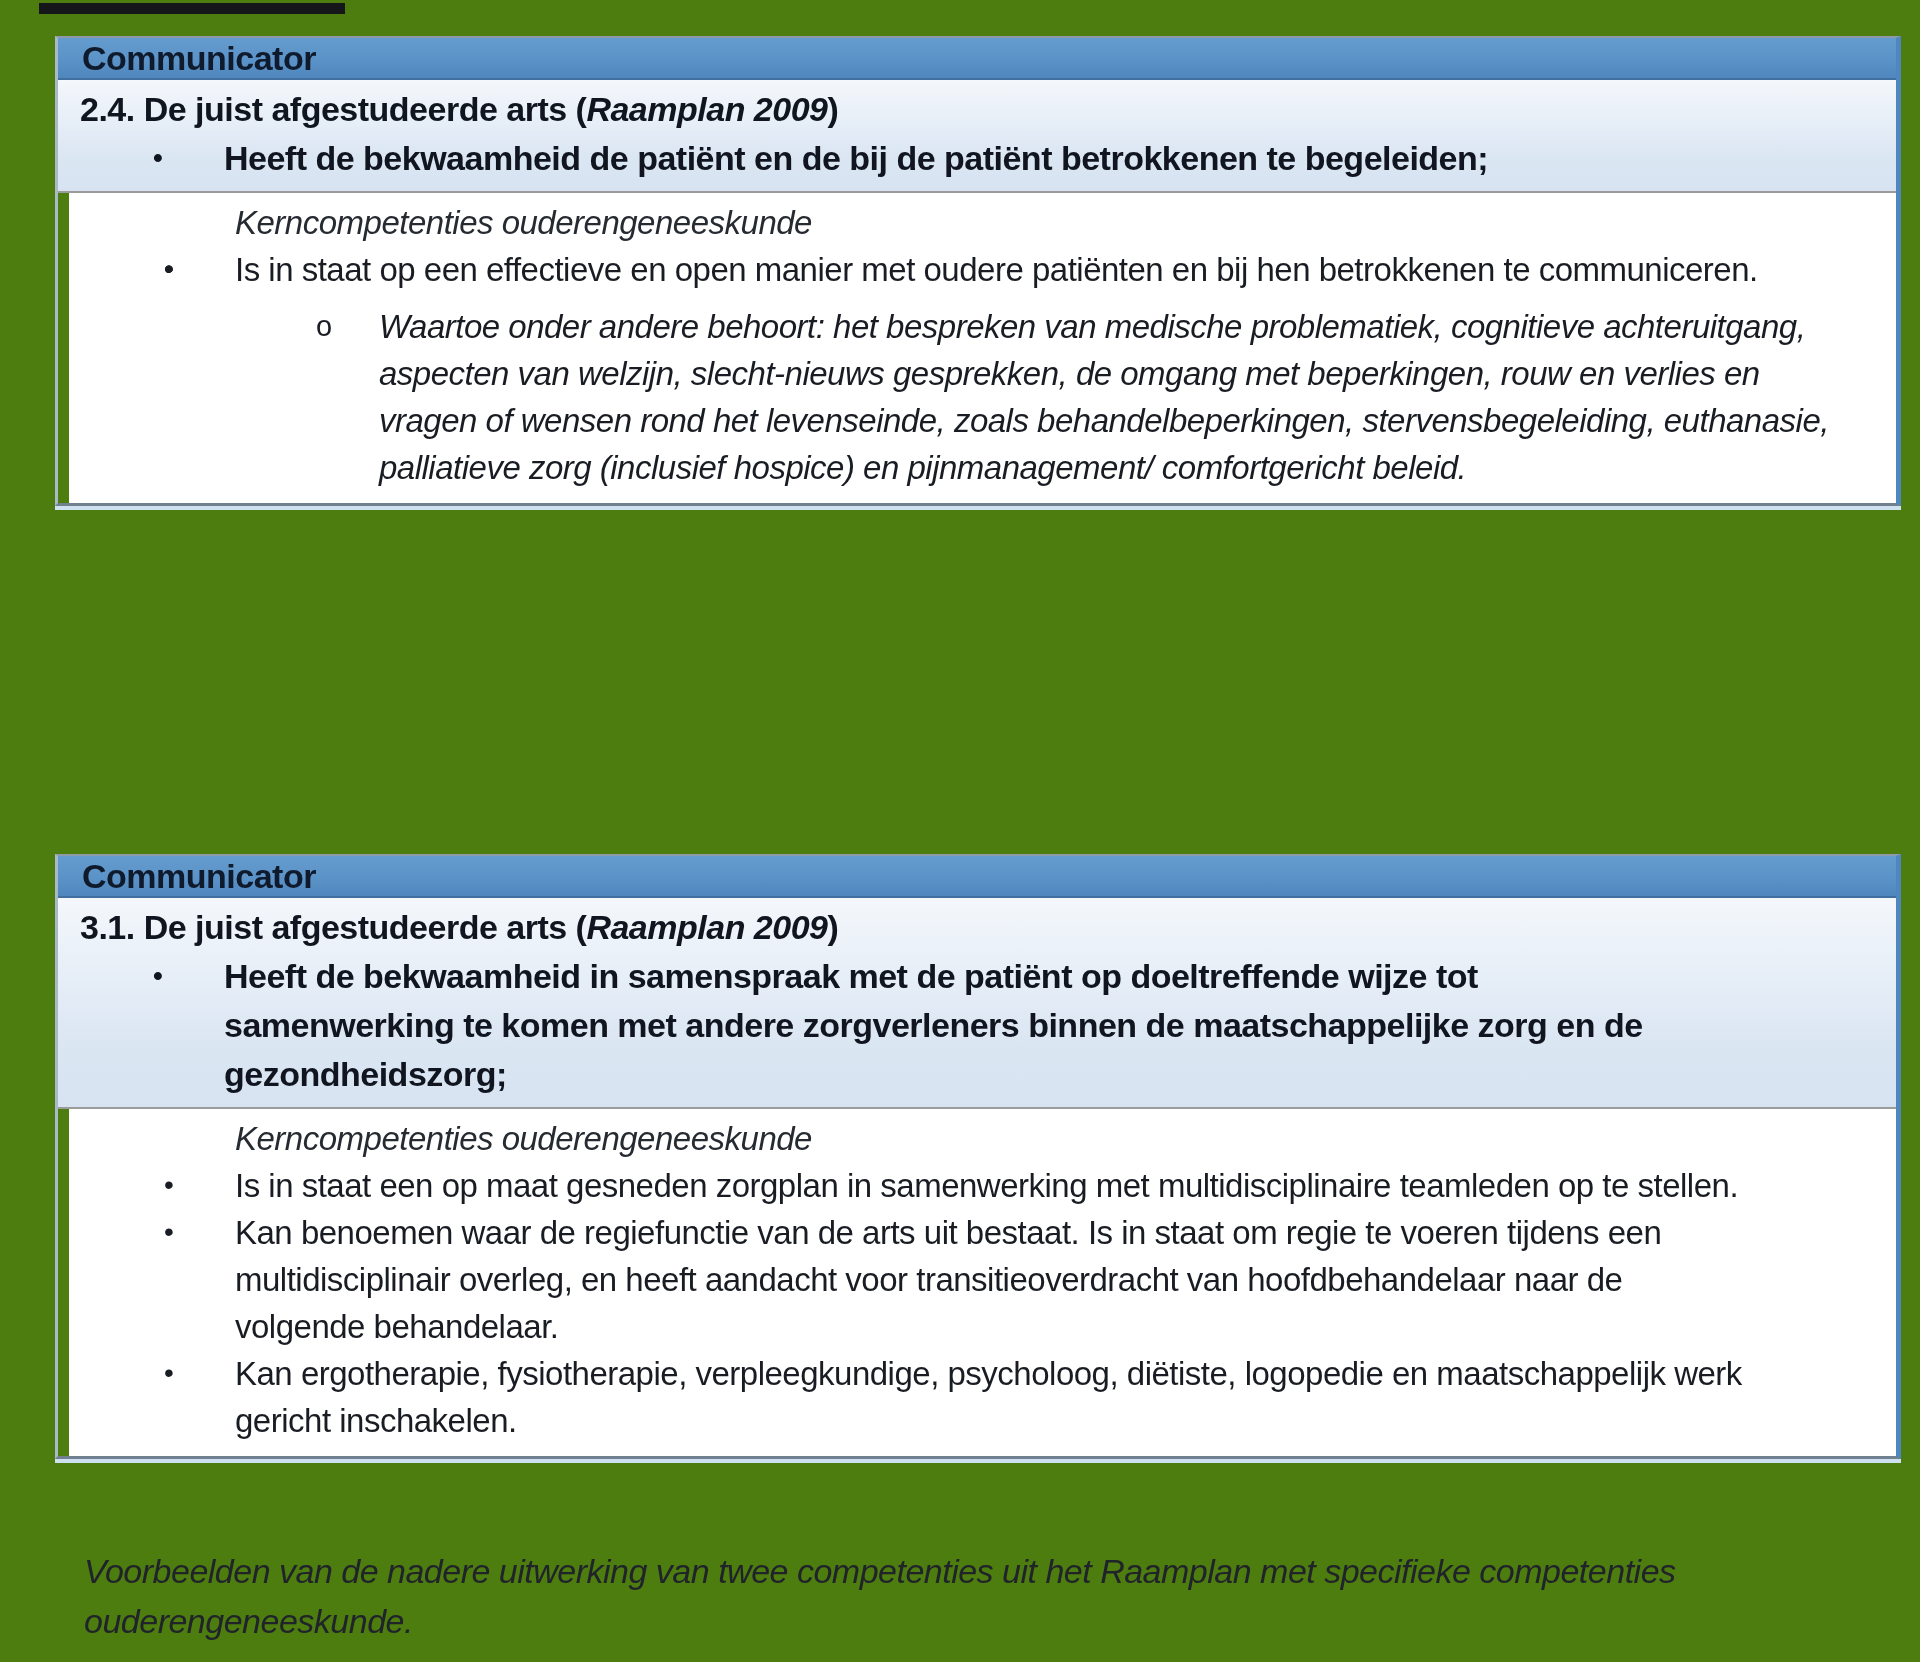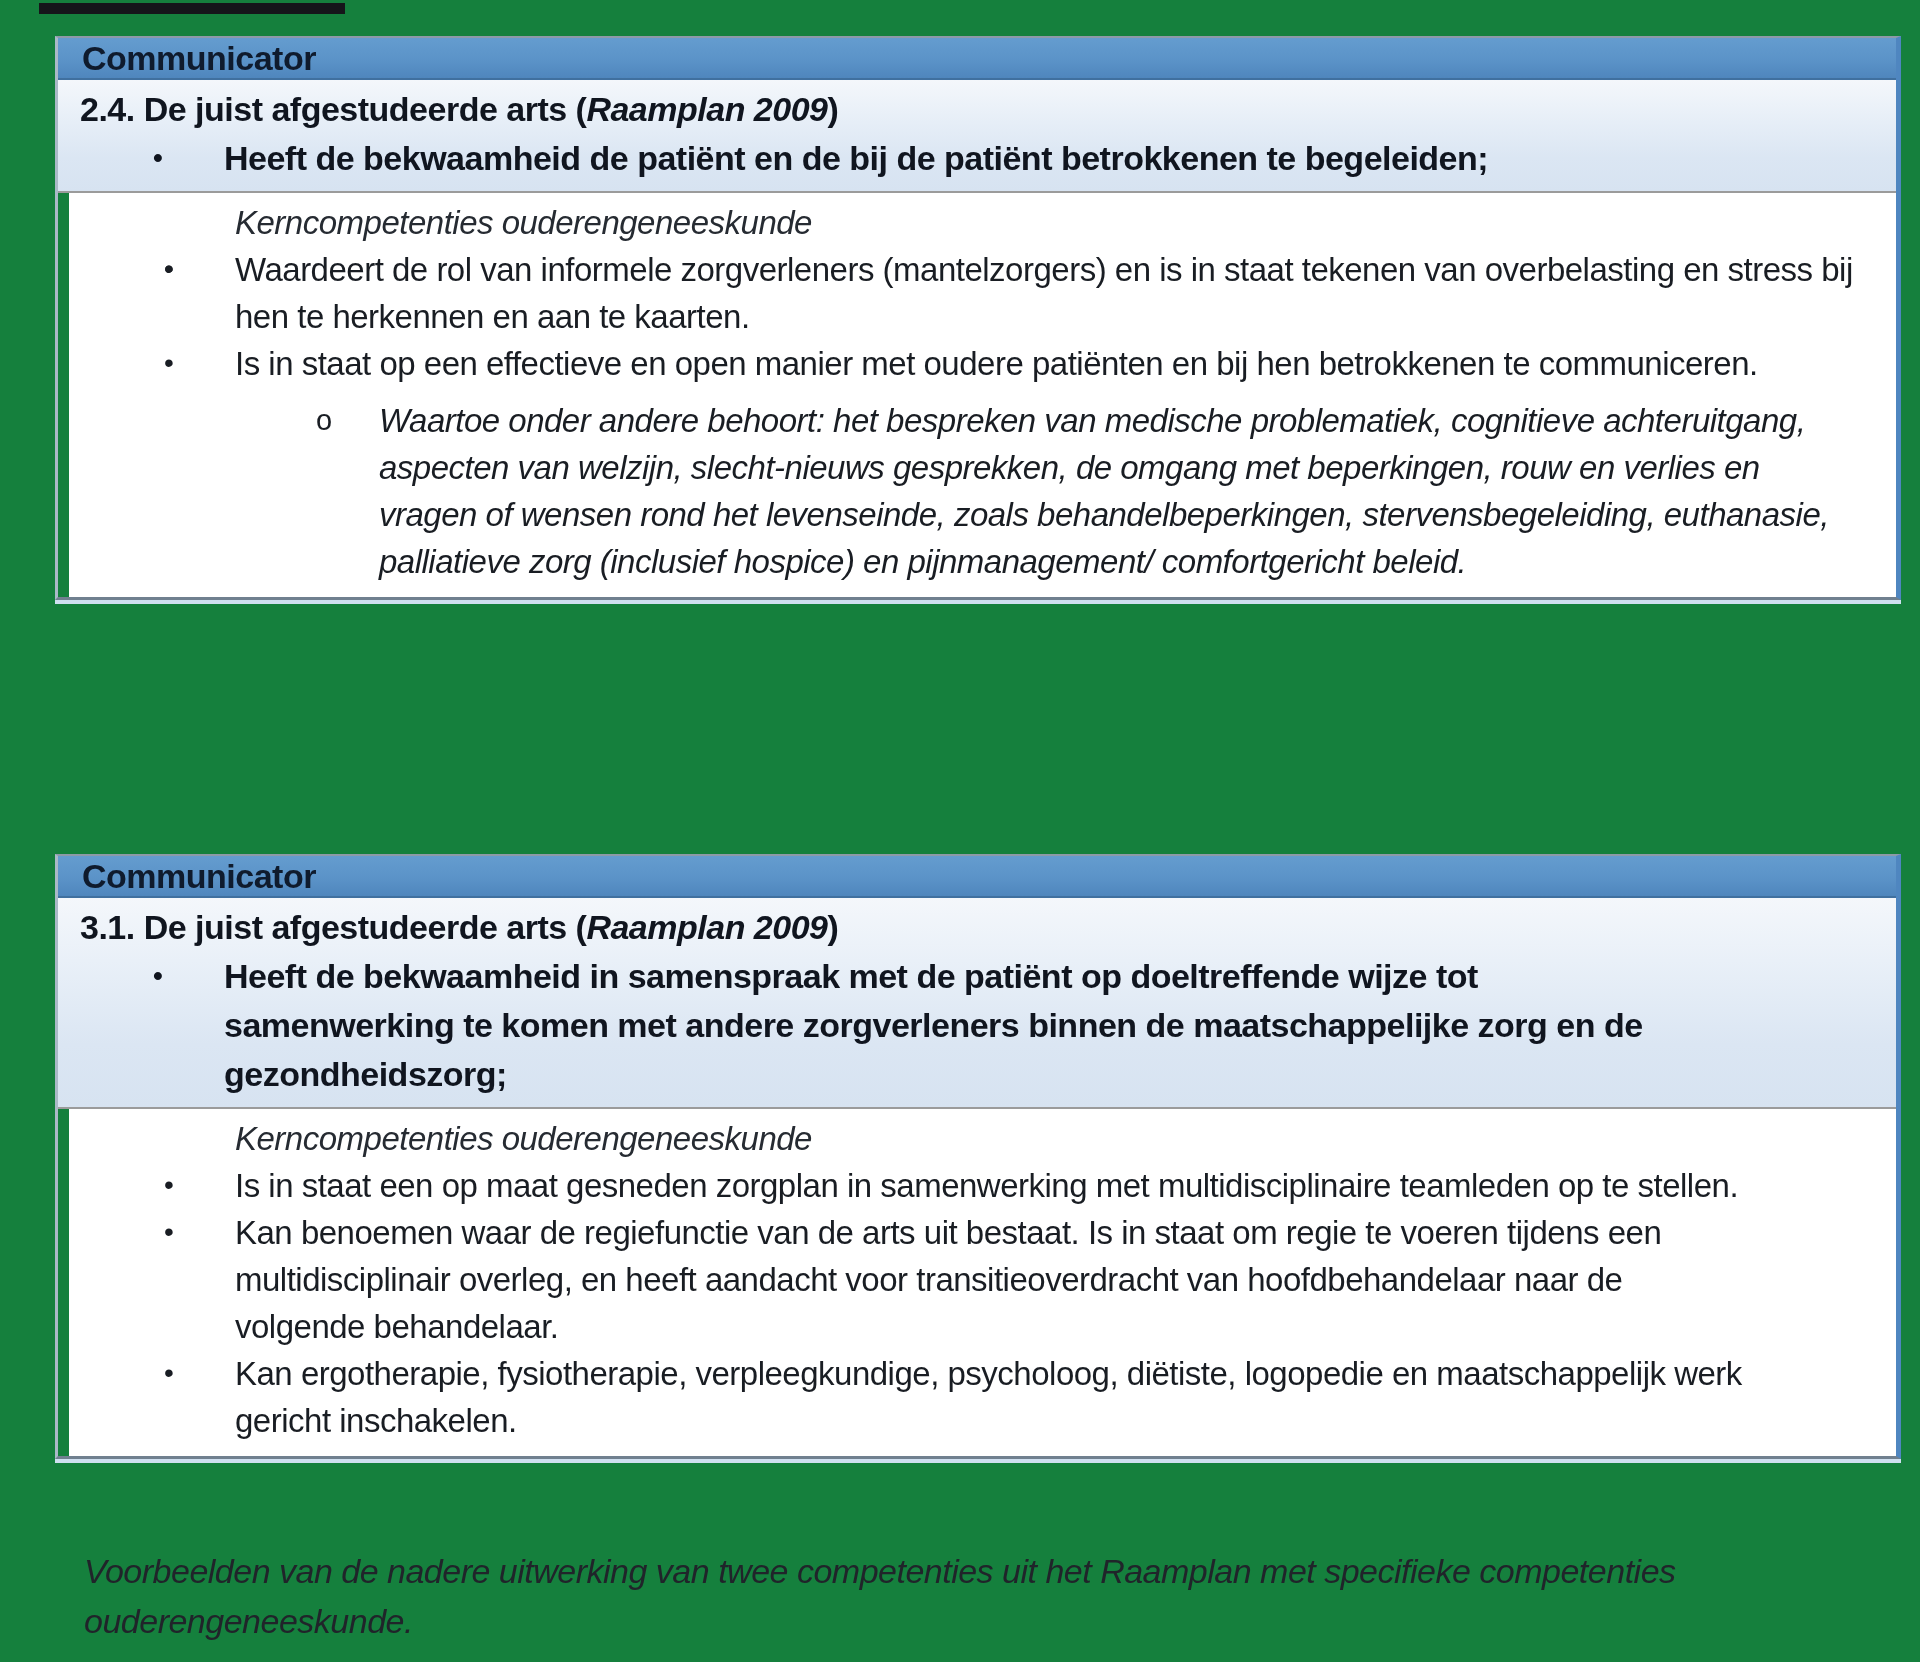--- a/index.html
+++ b/index.html
@@ -12,21 +12,21 @@
     height: 1662px;
     font-family: "Liberation Sans", sans-serif;
     color: #191d23;
     letter-spacing: -0.5px;
   }
   .page {
     position: relative;
     width: 1920px;
     height: 1662px;
     overflow: hidden;
-    background: #15803d;
+    background: #4d7c0f;
   }
   .top-artifact {
     position: absolute;
     left: 39px;
     top: 3px;
     width: 306px;
     height: 11px;
     background: #15161a;
   }
   .ctable {
@@ -152,21 +152,20 @@
       </div>
     </div>
 
     <div class="trow body">
       <div class="kern">Kerncompetenties ouderengeneeskunde</div>
       <div class="bullet">
         <span class="marker">•</span>
       </div>
       <div class="bullet">
         <span class="marker">•</span>
-        <div class="btext">Waardeert de rol van informele zorgverleners (mantelzorgers) en is in staat tekenen van overbelasting en stress bij hen te herkennen en aan te kaarten.</div>
       </div>
       <div class="bullet">
         <span class="marker">•</span>
         <div class="btext">Is in staat op een effectieve en open manier met oudere patiënten en bij hen betrokkenen te communiceren.</div>
       </div>
       <div class="subbullet">
         <span class="marker-o">o</span>
         <div class="btext">Waartoe onder andere behoort: het bespreken van medische problematiek, cognitieve achteruitgang, aspecten van welzijn, slecht-nieuws gesprekken, de omgang met beperkingen, rouw en verlies en vragen of wensen rond het levenseinde, zoals behandelbeperkingen, stervensbegeleiding, euthanasie, palliatieve zorg (inclusief hospice) en pijnmanagement/ comfortgericht beleid.</div>
       </div>
     </div>

